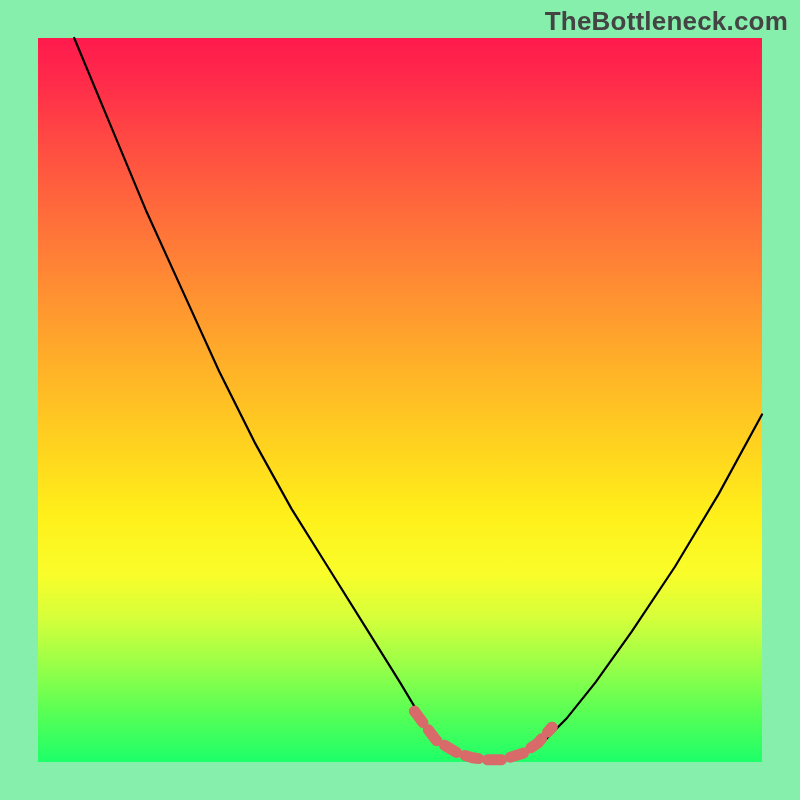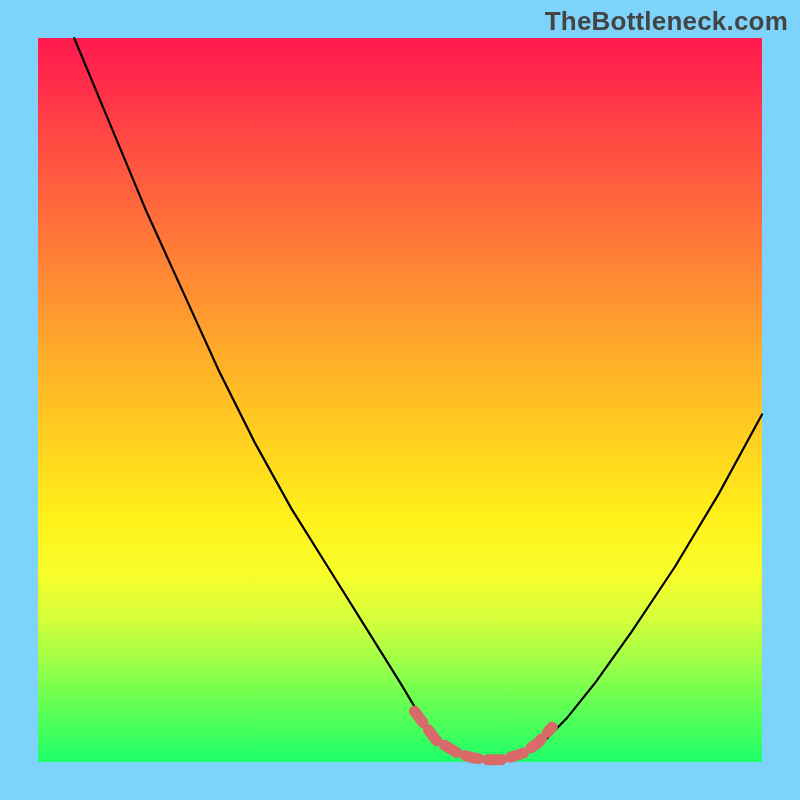--- a/index.html
+++ b/index.html
@@ -8,21 +8,21 @@
     width: 800px;
     height: 800px;
     background: #000;
     overflow: hidden;
     font-family: Arial, Helvetica, sans-serif;
   }
   .frame {
     position: relative;
     width: 800px;
     height: 800px;
-    background: #7dd3fc;
+    background: #86efac;
   }
   .plot-area {
     position: absolute;
     left: 38px;
     top: 38px;
     width: 724px;
     height: 724px;
     
     background: linear-gradient(
       to bottom,

